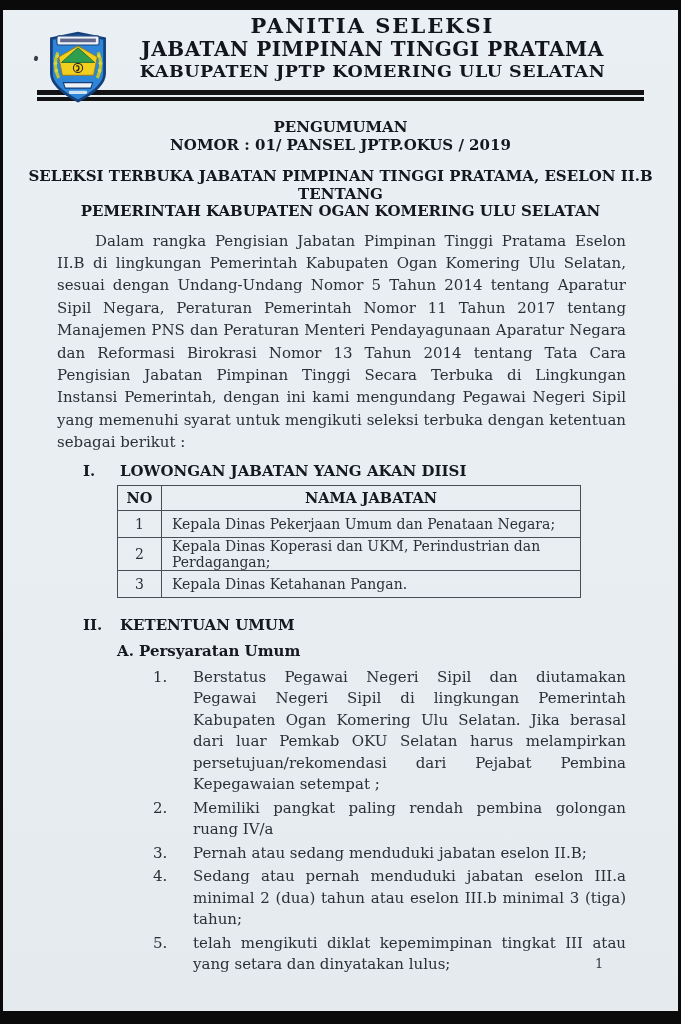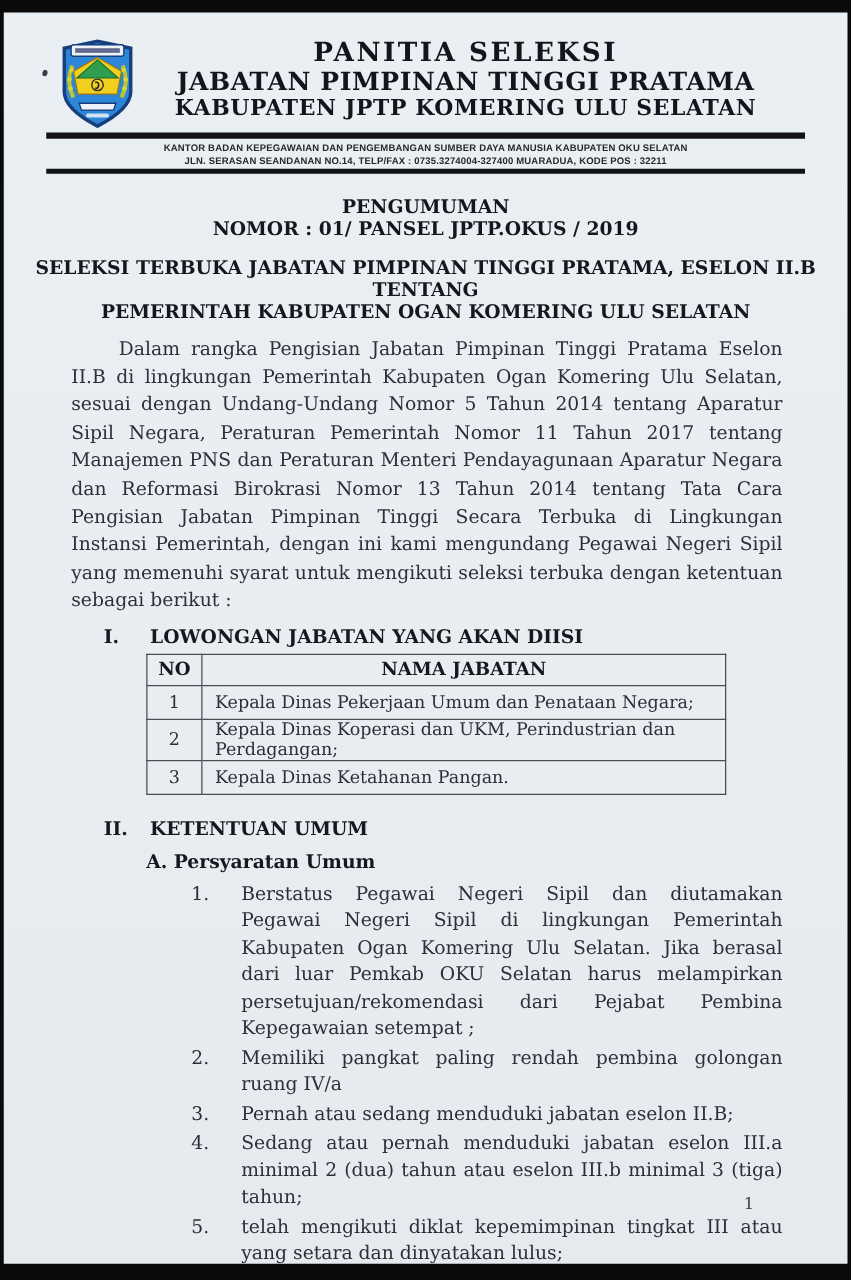--- a/index.html
+++ b/index.html
@@ -11,21 +11,21 @@
     font-family:"DejaVu Serif", serif;
   }
   .sheet{
     position:absolute;
     top:10px;left:3px;right:3px;bottom:13px;
     background:linear-gradient(180deg,#e9eff2 0%,#e7edf0 60%,#e4eaee 100%);
     overflow:hidden;
     color:#2c2e36;
   }
   
-  .letterhead{position:relative;padding-top:20px;}
+  .letterhead{position:relative;padding-top:4px;}
   .crest{position:absolute;left:42px;top:20px;width:66px;height:74px;}
   .lh-titles{padding-left:78px;padding-right:14px;text-align:center;color:#14151c;}
   .lh-t1{font-size:21px;line-height:23px;font-weight:bold;letter-spacing:2px;}
   .lh-t2{font-size:20px;line-height:24px;font-weight:bold;letter-spacing:0.5px;}
   .lh-t3{font-size:17.5px;line-height:21px;font-weight:bold;letter-spacing:0.5px;}
   .rule{height:5px;background:#131316;margin:8px 34px 0 34px;}
   .rule2{height:4px;margin-top:2px;}
   .office{
     margin-top:3px;text-align:center;
     font-family:"Liberation Sans", sans-serif;
@@ -96,24 +96,20 @@
         <path d="M34 39 q3 -1 3 2 q0 3 -3 3" stroke="#1e1e1e" stroke-width="1.4" fill="none"></path>
         <path d="M20 57 L52 57 L50 63 L22 63 Z" fill="#eef1f5" stroke="#16407c" stroke-width="1.2"></path>
         <rect x="26" y="66" width="20" height="3.5" rx="1.5" fill="#cfe3f2"></rect>
       </svg>
       <div class="lh-titles">
         <div class="lh-t1">PANITIA SELEKSI</div>
         <div class="lh-t2">JABATAN PIMPINAN TINGGI PRATAMA</div>
         <div class="lh-t3">KABUPATEN JPTP KOMERING ULU SELATAN</div>
       </div>
       <div class="rule"></div>
-      <div class="office">
-        <div>KANTOR BADAN KEPEGAWAIAN DAN PENGEMBANGAN SUMBER DAYA MANUSIA KABUPATEN OKU SELATAN</div>
-        <div>JLN. SERASAN SEANDANAN NO.14, TELP/FAX : 0735.3274004-327400 MUARADUA, KODE POS : 32211</div>
-      </div>
       <div class="rule rule2"></div>
     </div>
 
     <div class="announce">
       <div>PENGUMUMAN</div>
       <div>NOMOR : 01/ PANSEL JPTP.OKUS / 2019</div>
       <div class="gap"></div>
       <div>SELEKSI TERBUKA JABATAN PIMPINAN TINGGI PRATAMA, ESELON II.B</div>
       <div>TENTANG</div>
       <div>PEMERINTAH KABUPATEN OGAN KOMERING ULU SELATAN</div>

